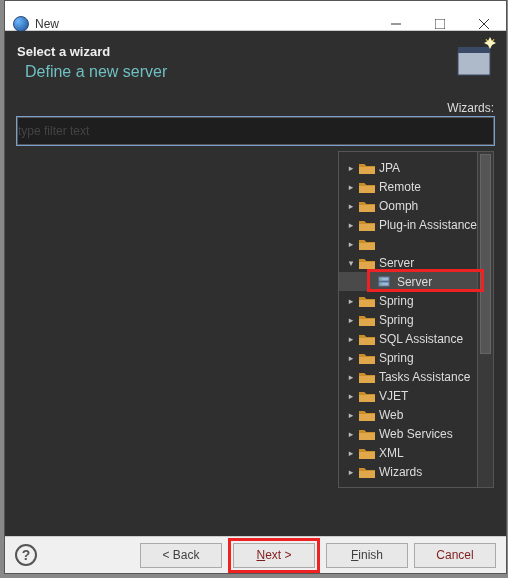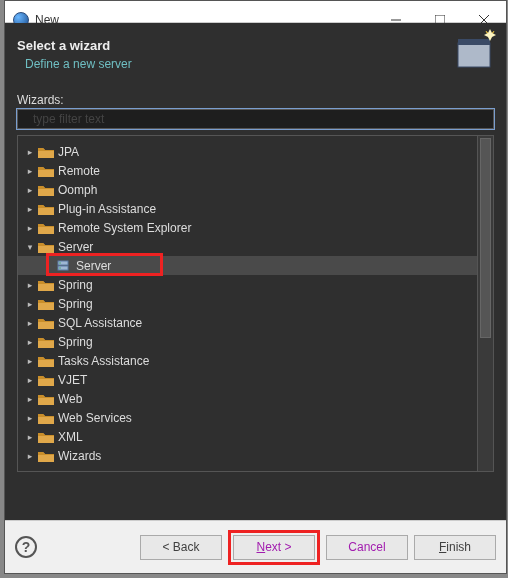--- a/index.html
+++ b/index.html
@@ -15,21 +15,21 @@
   .window {
     position: absolute;
     left: 4px; top: 0;
     width: 503px; height: 574px;
     background: #f0f0f0;
     border: 1px solid #555;
     display: flex;
     flex-direction: column;
   }
   .titlebar {
-    height: 22px;
+    height: 30px;
     background: #fff;
     display: flex;
     align-items: center;
     padding: 16px 0 0 8px;
     border-bottom: 1px solid #ccc;
   }
   .titlebar .app-icon {
     width: 16px; height: 16px;
     border-radius: 50%;
     background: radial-gradient(circle at 30% 30%, #6ab7ff, #1a4d8f);
@@ -57,47 +57,48 @@
     flex-direction:column;
     justify-content:center;
   }
   .header .h1 {
     font-weight: bold;
     font-size: 13px;
     margin-bottom: 4px;
   }
   .header .h2 {
     color: #6fbfc3;
-    font-size: 12px;
+    font-size: 16px;
     padding-left: 8px;
   }
   .header .banner-icon {
     position:absolute;
     right:8px; top:6px;
     width:42px; height:46px;
   }
   .body {
     flex:1;
     background:#2f2f2f;
     color:#ddd;
     padding: 8px 12px 12px 12px;
     display:flex;
     flex-direction:column;
+    align-items:flex-end;
   }
   .wiz-label {
     margin-bottom:2px;
     color:#ddd;
   }
   .filter {
     width:100%;
-    height:20px;
+    height:28px;
     background:#1e1e1e;
     border:1px solid #555;
     color:#eee;
-    padding:2px 15px;
+    padding:2px 0;
     outline:1px solid #7a9ecf;
     outline-offset:0;
     font-size:12px;
   }
   .filter::placeholder { color:#444; }
   .tree-wrap {
     margin-top:6px;
     flex:1;
     border:1px solid #555;
     background:#2f2f2f;
@@ -175,21 +176,21 @@
   }
   .btn {
     min-width:82px;
     height:25px;
     background:#e8e8e8;
     border:1px solid #aaa;
     font-size:12px;
     display:flex;
     align-items:center;
     justify-content:center;
-    color:#a21caf;
+    color:#7f1d1d;
   }
   .btn.disabled { color:#404040; }
   .btn .ul { text-decoration:underline; }
   .next-box {
     border:3px solid #e22;
     padding:2px;
     display:flex;
   }
   .server-icon svg { width:14px; height:14px; }
   .spacer-below-tree { height:36px; background:#2f2f2f; }
@@ -270,21 +271,20 @@
                 <path d="M0 3 L5 3 L7 5 L16 5 L16 6 L0 6 Z" fill="#c98e2a"></path>
               </svg></span>
             <span>Plug-in Assistance</span>
           </div>
           <div class="row">
             <span class="exp">▸</span>
             <span class="icon folder"><svg viewBox="0 0 16 14">
                 <path d="M0 3 L5 3 L7 5 L16 5 L16 13 L0 13 Z" fill="#e0a84a"></path>
                 <path d="M0 3 L5 3 L7 5 L16 5 L16 6 L0 6 Z" fill="#c98e2a"></path>
               </svg></span>
-            <span>Remote System Explorer</span>
           </div>
           <div class="row">
             <span class="exp">▾</span>
             <span class="icon folder"><svg viewBox="0 0 16 14">
                 <path d="M0 3 L5 3 L7 5 L16 5 L16 13 L0 13 Z" fill="#e0a84a"></path>
                 <path d="M0 3 L5 3 L7 5 L16 5 L16 6 L0 6 Z" fill="#c98e2a"></path>
               </svg></span>
             <span>Server</span>
           </div>
           <div class="row child selected">
@@ -389,21 +389,21 @@
   <div class="footer">
     <div class="help">?</div>
     <div class="btn disabled">
         <span>&lt; Back</span>
       </div>
     <div class="next-box">
       <div class="btn">
           <span><span class="ul">N</span><span id="next-rest">ext &gt;</span></span>
         </div>
     </div>
+    <div class="btn disabled">
+        <span><span class="ul">F</span><span id="finish-rest">inish</span></span>
+      </div>
     <div class="btn">
         <span>Cancel</span>
       </div>
-    <div class="btn disabled">
-        <span><span class="ul">F</span><span id="finish-rest">inish</span></span>
-      </div>
   </div>
 
 </div>
 
 </body></html>

